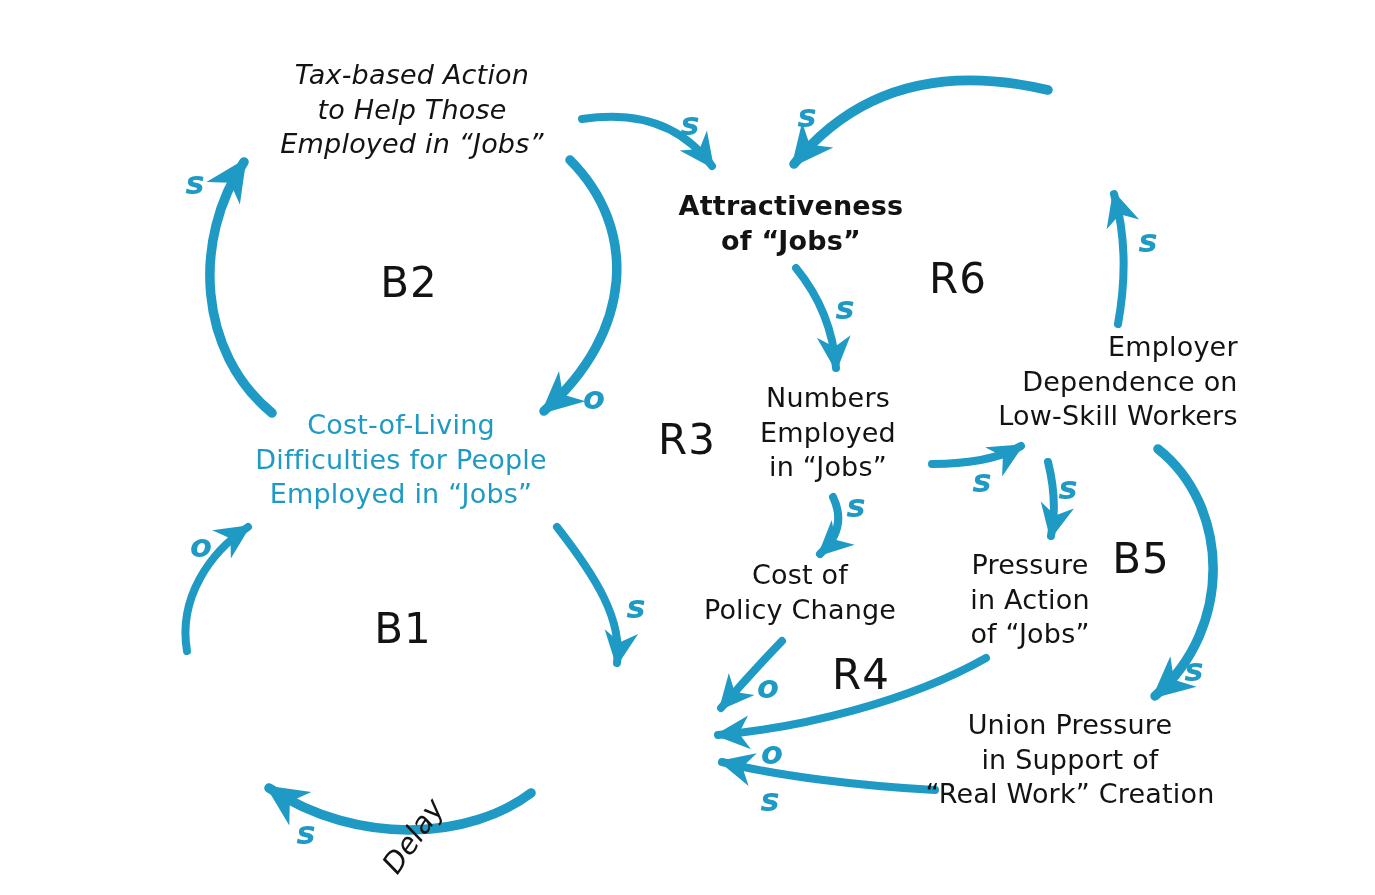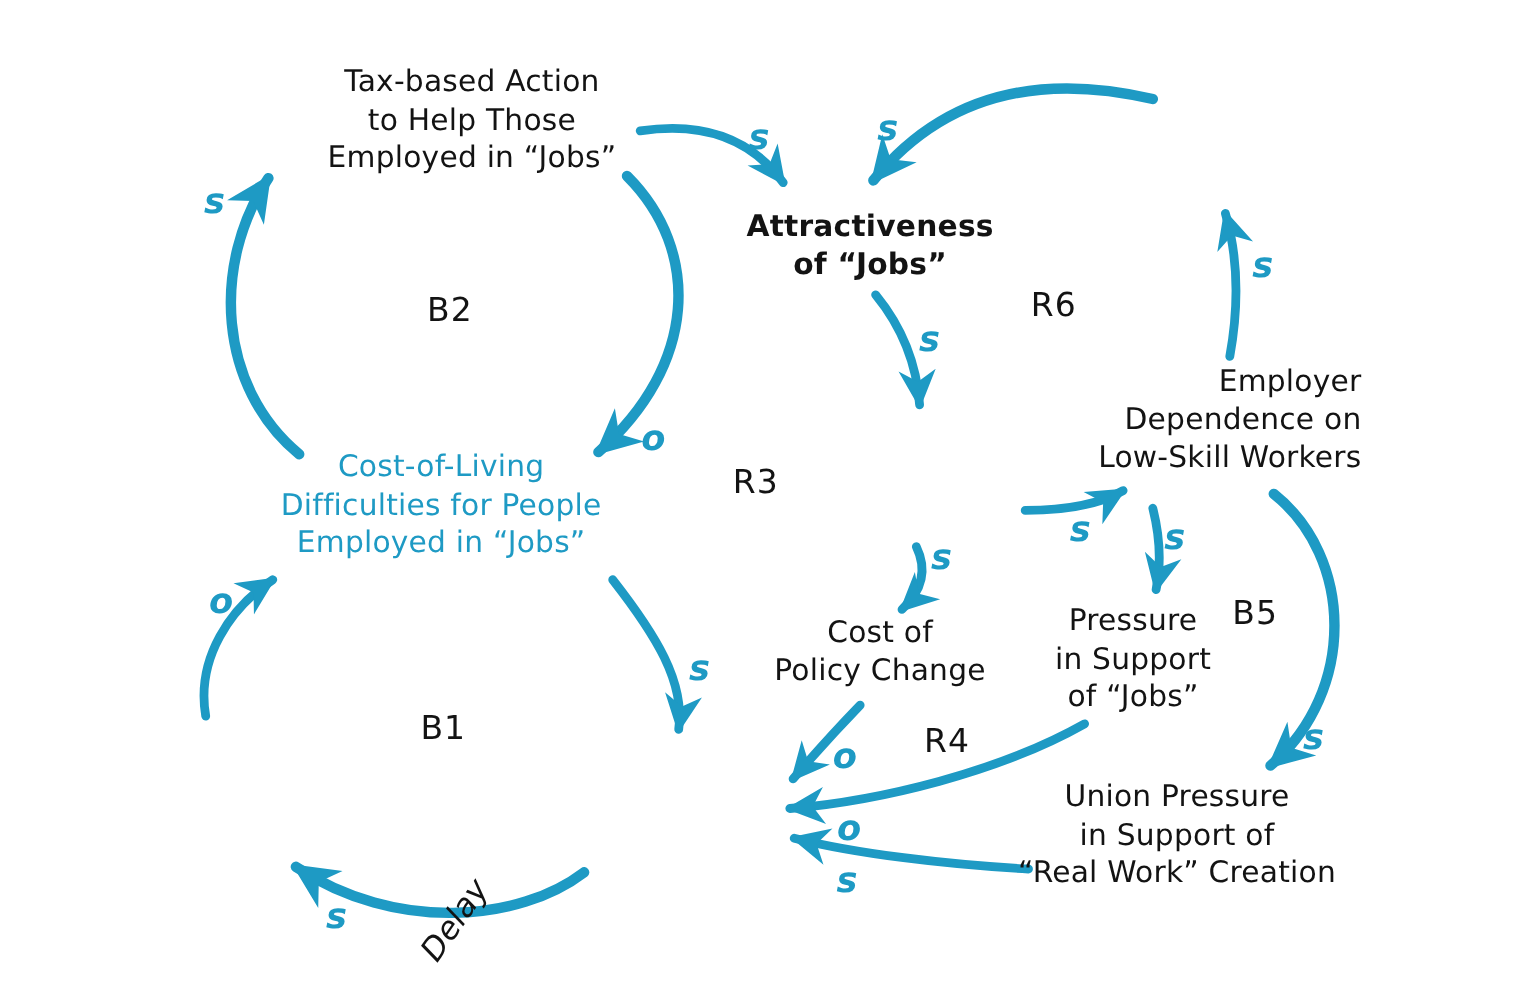--- a/index.html
+++ b/index.html
@@ -14,21 +14,21 @@
   .arrow{fill:none;stroke:#1E9AC4;stroke-width:8;stroke-linecap:round;}
   .arrow.thick{stroke-width:9.5;}
   .node{
     position:absolute;transform:translate(-50%,-50%);
     text-align:center;font-size:27px;line-height:1.28;
     color:#131313;white-space:pre-line;letter-spacing:0.2px;
   }
   .node.highlight{color:#1E9AC4;}
   .loop-label{
     position:absolute;transform:translate(-50%,-50%);
-    font-size:30px;color:#131313;letter-spacing:1px;
+    font-size:42px;color:#131313;letter-spacing:1px;
   }
   .link-label{
     position:absolute;transform:translate(-50%,-50%);
     font-size:32px;font-weight:bold;font-style:italic;
     color:#1E9AC4;
   }
   .delay-label{
     position:absolute;transform:translate(-50%,-50%) rotate(-55deg);
     font-size:29px;font-style:italic;color:#131313;
   }
@@ -55,44 +55,47 @@
     <path class="arrow" marker-end="url(#ah)" d="M 1118 324 Q 1131 252 1114 194"></path>
     <path class="arrow thick" marker-end="url(#ah)" d="M 1158 449 C 1230 506 1234 628 1155 696"></path>
     <path class="arrow" marker-end="url(#ah)" d="M 782 641 Q 752 672 721 708"></path>
     <path class="arrow" marker-end="url(#ah)" d="M 986 658 C 908 702 800 728 718 735"></path>
     <path class="arrow" marker-end="url(#ah)" d="M 935 790 C 860 786 778 776 722 762"></path>
     <path class="arrow" marker-end="url(#ah)" d="M 557 527 C 596 577 623 620 617 663"></path>
     <path class="arrow thick" marker-end="url(#ah)" d="M 531 793 C 472 838 360 848 269 788"></path>
     <path class="arrow" marker-end="url(#ah)" d="M 187 651 C 178 598 210 552 248 527"></path>
   </svg>
 
-  <div class="node" style="left:429px;top:110px;">Tax-based Action
+  <div class="node" style="left:412px;top:110px;font-style:italic;">Tax-based Action
 to Help Those
 Employed in “Jobs”</div>
   <div class="node" style="left:791px;top:224px;font-weight:bold;">Attractiveness
 of “Jobs”</div>
   <div class="node highlight" style="left:401px;top:460px;">Cost-of-Living
 Difficulties for People
 Employed in “Jobs”</div>
   <div class="node" style="left:1118px;top:382px;text-align:right;">Employer
 Dependence on
 Low-Skill Workers</div>
+  <div class="node" style="left:828px;top:433px;">Numbers
+Employed
+in “Jobs”</div>
   <div class="node" style="left:800px;top:593px;">Cost of
 Policy Change</div>
   <div class="node" style="left:1030px;top:600px;">Pressure
-in Support
+in Action
 of “Jobs”</div>
   <div class="node" style="left:1070px;top:760px;">Union Pressure
 in Support of
 “Real Work” Creation</div>
 
   <div class="loop-label" style="left:409px;top:282px;">B2</div>
   <div class="loop-label" style="left:958px;top:278px;">R6</div>
   <div class="loop-label" style="left:687px;top:439px;">R3</div>
-  <div class="loop-label" style="left:403px;top:662px;">B1</div>
+  <div class="loop-label" style="left:403px;top:628px;">B1</div>
   <div class="loop-label" style="left:861px;top:674px;">R4</div>
   <div class="loop-label" style="left:1141px;top:558px;">B5</div>
 
   <div class="link-label" style="left:690px;top:124px;">s</div>
   <div class="link-label" style="left:807px;top:116px;">s</div>
   <div class="link-label" style="left:195px;top:183px;">s</div>
   <div class="link-label" style="left:594px;top:398px;">o</div>
   <div class="link-label" style="left:845px;top:308px;">s</div>
   <div class="link-label" style="left:856px;top:506px;">s</div>
   <div class="link-label" style="left:982px;top:481px;">s</div>

